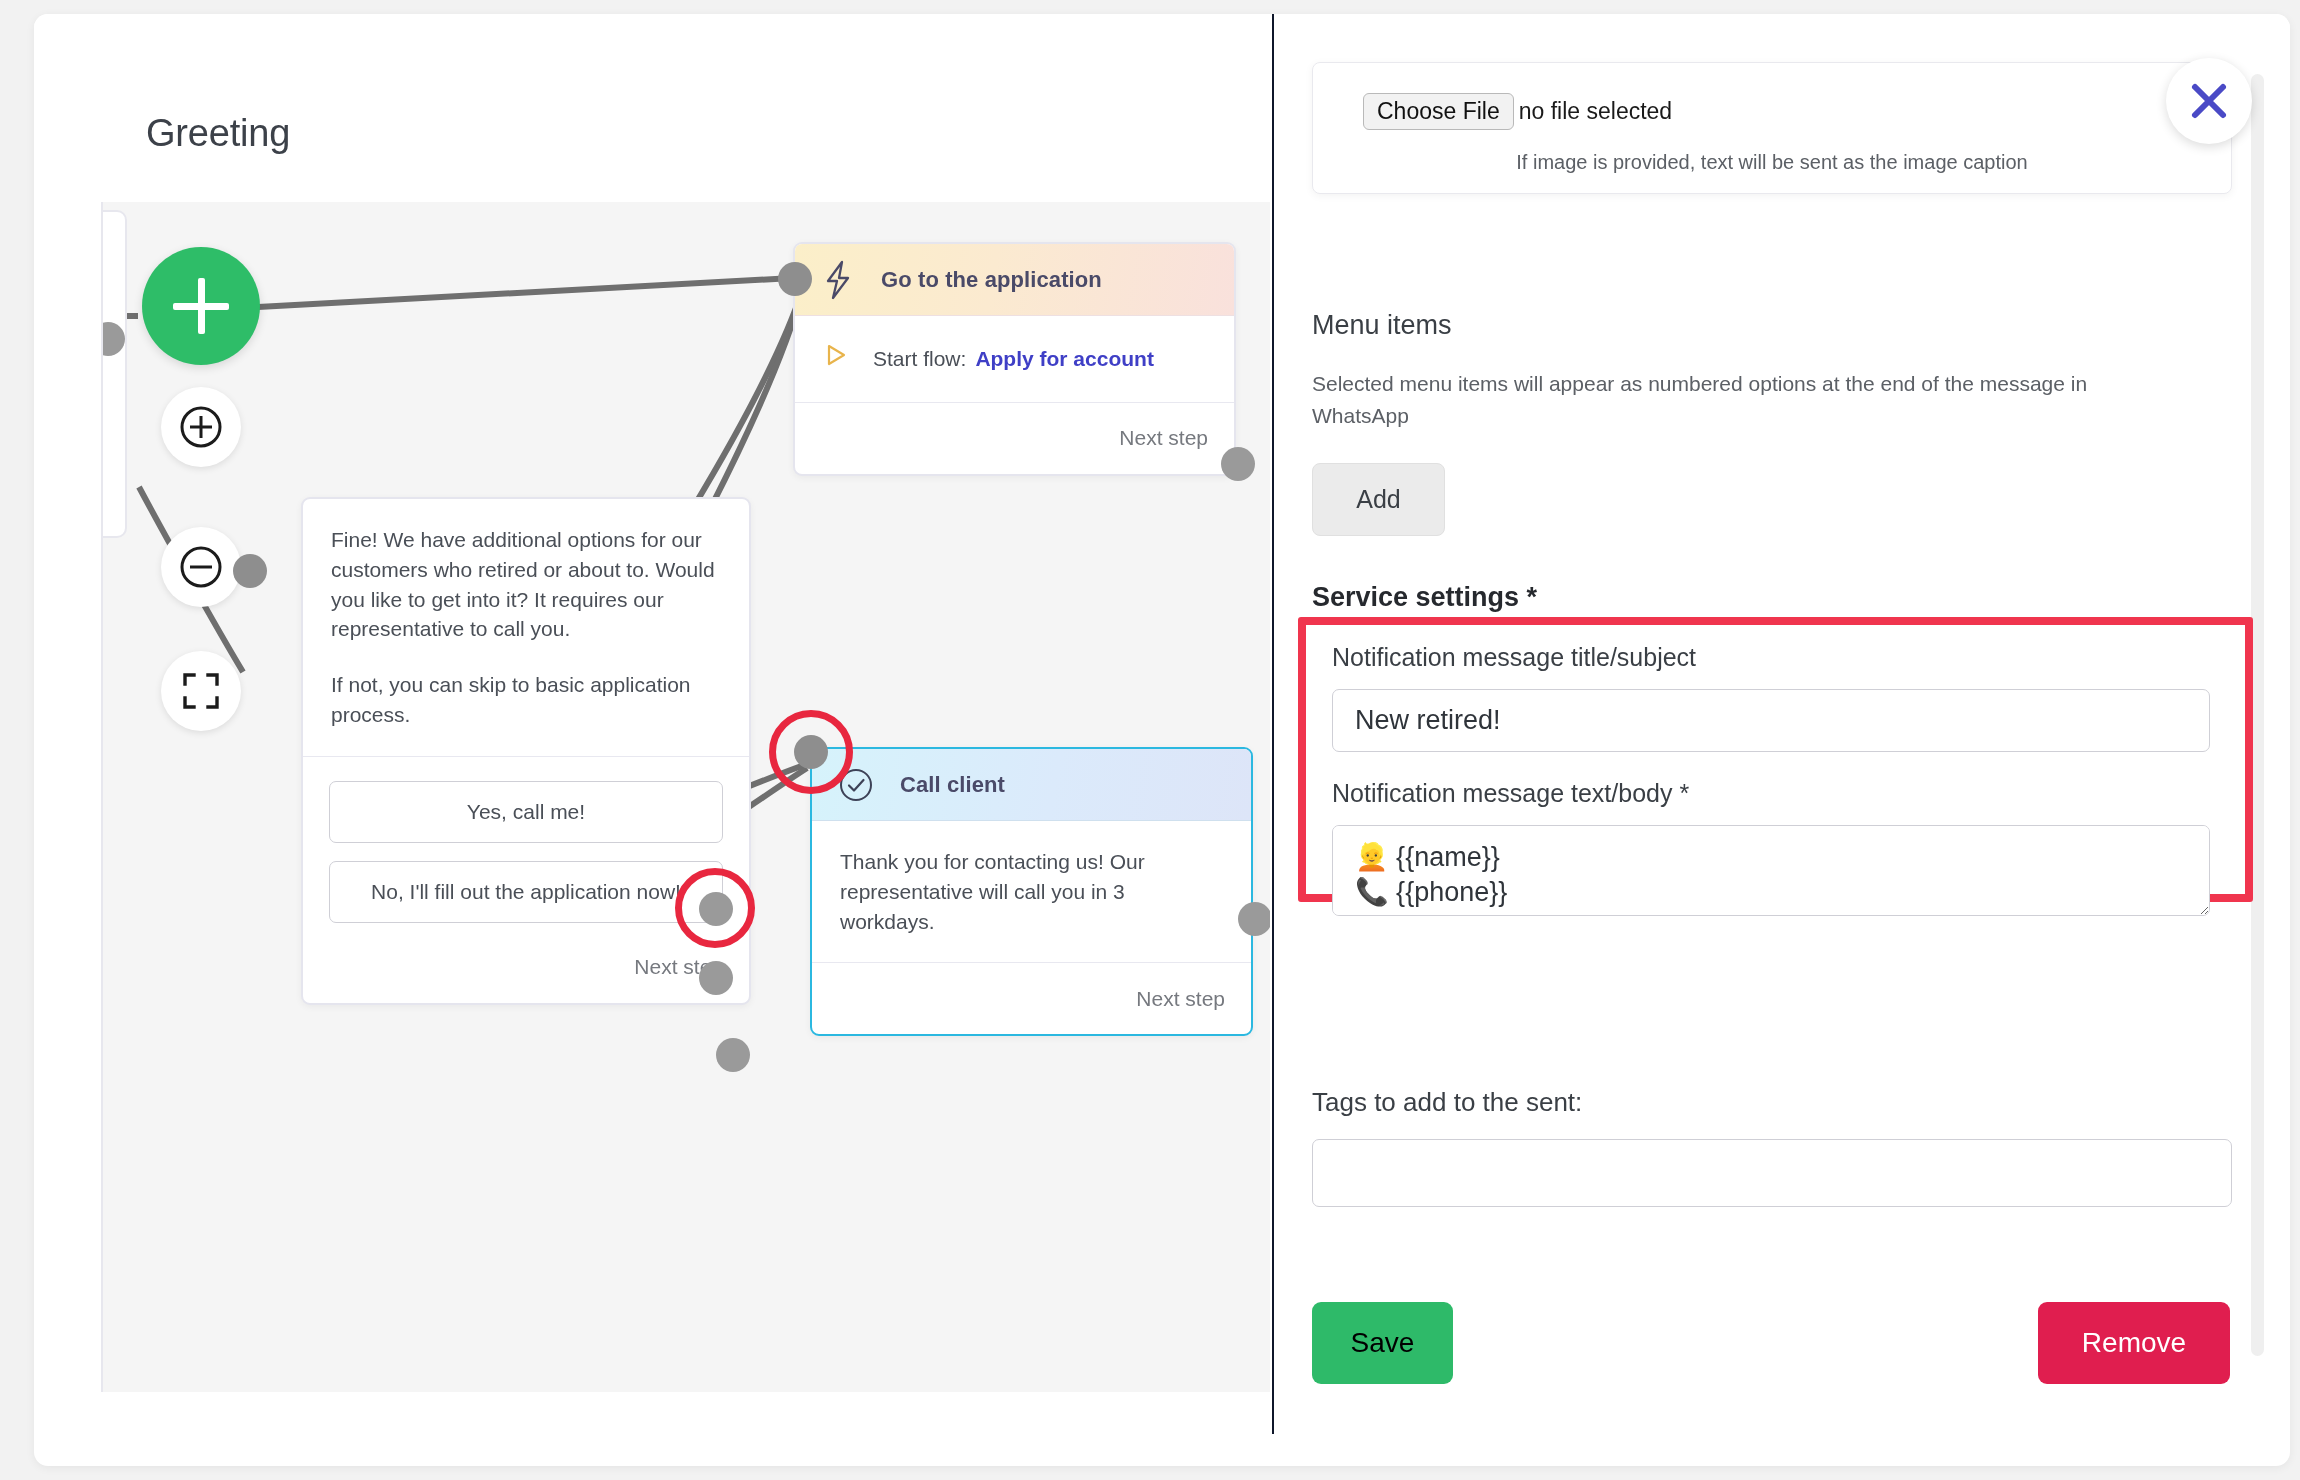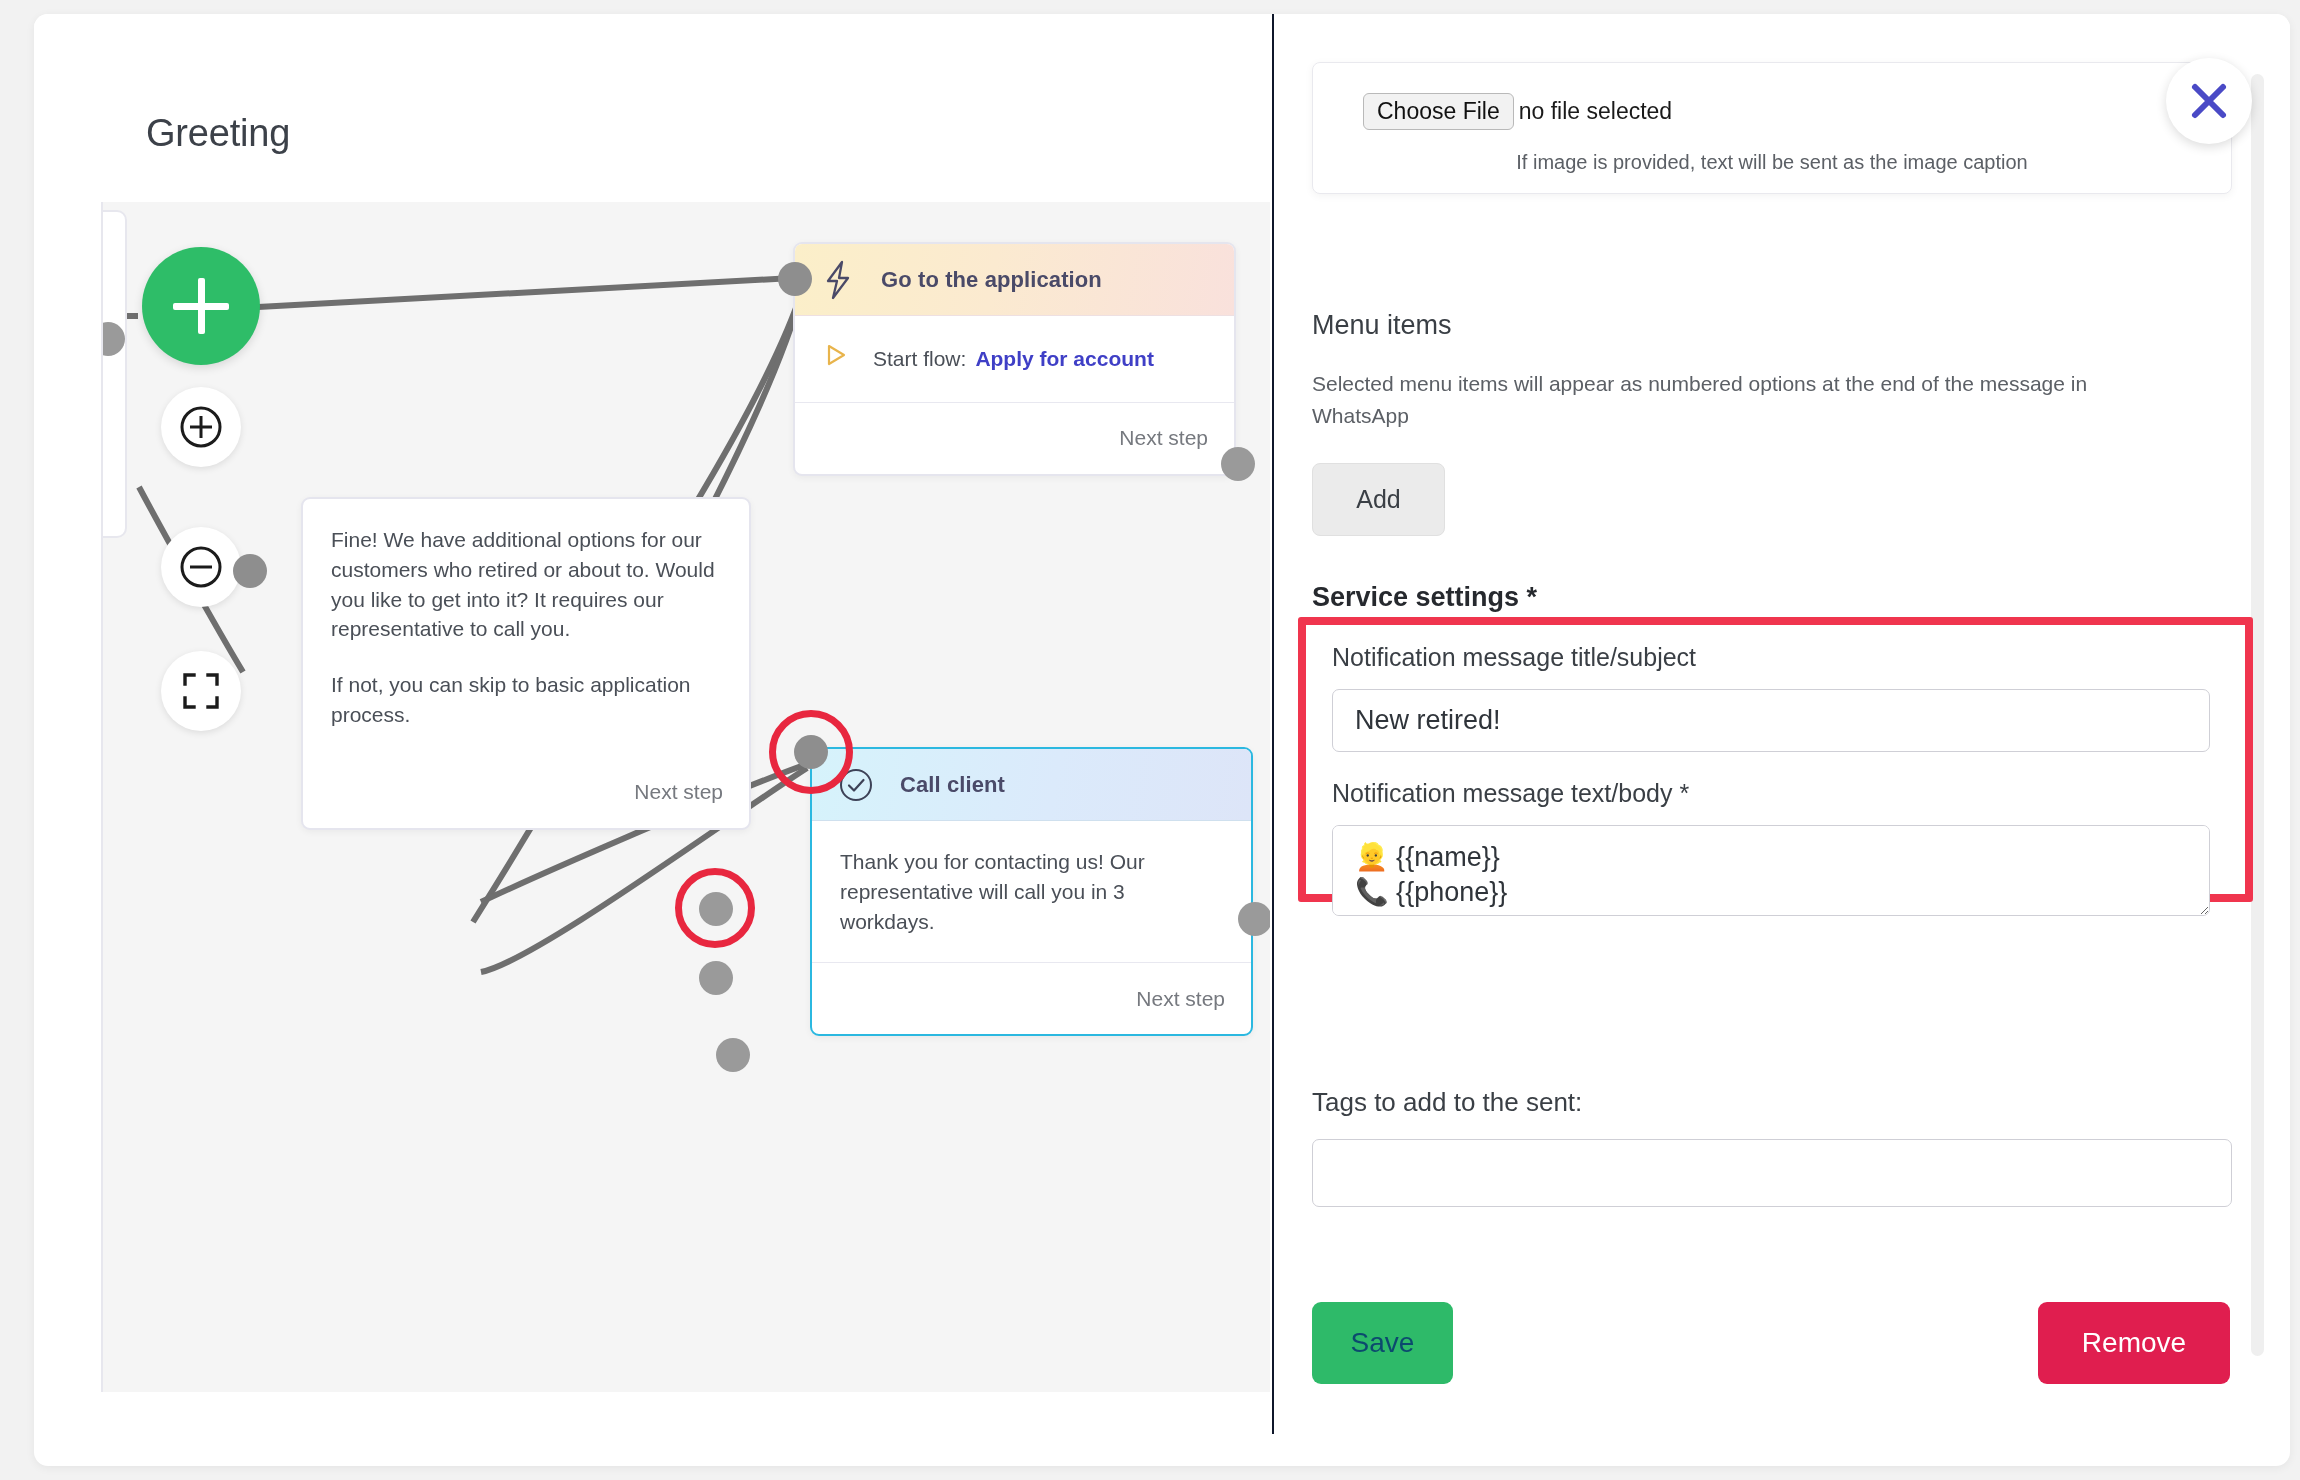--- a/index.html
+++ b/index.html
@@ -274,21 +274,21 @@
     resize: vertical;
     outline: none;
   }
 
   .btn-save {
     position: absolute;
     left: 38px; top: 1288px;
     width: 141px; height: 82px;
     background: #2eba69;
     border: none; border-radius: 9px;
-    color: #0c4a6e; font-size: 28px;
+    color: #000000; font-size: 28px;
     font-family: "Liberation Sans", sans-serif;
     cursor: pointer;
   }
   .btn-remove {
     position: absolute;
     right: 60px; top: 1288px;
     width: 192px; height: 82px;
     background: #e01e4f;
     border: none; border-radius: 9px;
     color: #fff; font-size: 28px;
@@ -372,20 +372,24 @@
         </div>
       </div>
       <div class="port dark" style="left:675px; top:60px;"></div>
       <div class="port" style="left:1118px; top:245px;"></div>
 
       <div class="node" id="node-retire">
         <div class="node-body">
           <p>Fine! We have additional options for our customers who retired or about to. Would you like to get into it? It requires our representative to call you.</p>
           <p>If not, you can skip to basic application process.</p>
         </div>
+        <div style="border-top:1px solid #e8e8f0; padding:24px 0 8px 0;">
+          <div class="choice">Yes, call me!</div>
+          <div class="choice">No, I'll fill out the application now!</div>
+        </div>
         <div class="node-foot" style="border-top:none;">
           <span>Next step</span>
         </div>
       </div>
       <div class="port dark" style="left:130px; top:352px;"></div>
       <div class="port" style="left:596px; top:690px;"></div>
       <div class="port" style="left:596px; top:759px;"></div>
       <div class="port" style="left:613px; top:836px;"></div>
 
       <div class="node" id="node-call">

